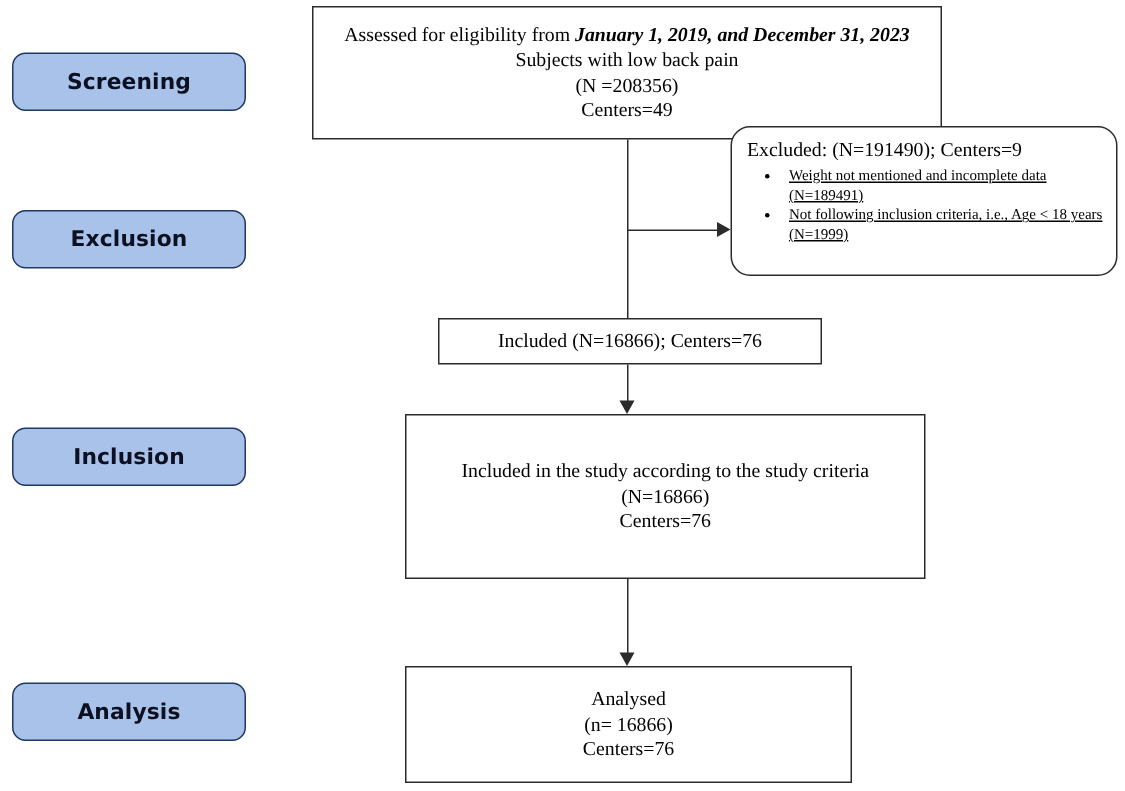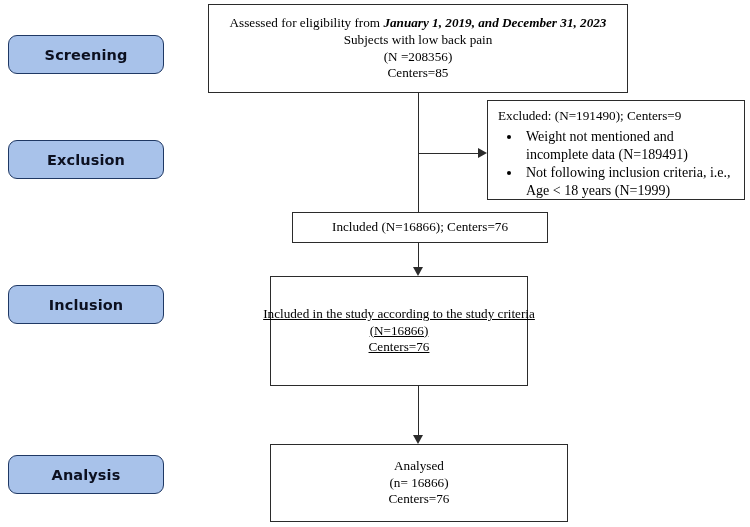--- a/index.html
+++ b/index.html
@@ -58,22 +58,23 @@
     padding: 7px 8px 6px 10px;
   }
   .box-line { display: block; white-space: nowrap; }
   .bold { font-weight: bold; font-style: italic; }
 
   
   ul.excl-list {
     margin: 3px 0 0 0;
     padding-left: 24px;
     list-style: disc;
-    font-size: 14px;
+    font-size: 10px;
     line-height: 1.27;
+    text-decoration: underline;
   }
   ul.excl-list li {
     margin: 0 0 1px 0;
     padding-left: 4px;
   }
 
   
   .vline {
     position: absolute;
     width: 0;
@@ -119,36 +120,36 @@
   </div>
 
   <div class="stage-label" style="left:8px; top:285px; width:156px; height:39px;">
     <span>Inclusion</span>
   </div>
 
   <div class="flow-box" style="left:208px; top:4px; width:420px; height:89px;">
     <span class="box-line"><span>Assessed for eligibility from </span><span class="bold">January 1, 2019, and December 31, 2023</span></span>
     <span class="box-line">Subjects with low back pain</span>
     <span class="box-line">(N =208356)</span>
-    <span class="box-line">Centers=85</span>
+    <span class="box-line">Centers=49</span>
   </div>
 
-  <div class="flow-box left-align" style="left:487px; top:100px; width:258px; height:100px;">
+  <div class="flow-box left-align" style="left:487px; top:84px; width:258px; height:100px;border-radius:13px;">
     <span class="box-line">Excluded: (N=191490); Centers=9</span>
     <ul class="excl-list">
       <li>Weight not mentioned and incomplete data (N=189491)</li>
       <li>Not following inclusion criteria, i.e., Age &lt; 18 years (N=1999)</li>
     </ul>
   </div>
 
   <div class="flow-box" style="left:292px; top:212px; width:256px; height:31px;">
     <span class="box-line">Included (N=16866); Centers=76</span>
   </div>
 
-  <div class="flow-box" style="left:270px; top:276px; width:258px; height:110px;text-decoration:underline;">
+  <div class="flow-box" style="left:270px; top:276px; width:347px; height:110px;">
     <span class="box-line">Included in the study according to the study criteria</span>
     <span class="box-line">(N=16866)</span>
     <span class="box-line">Centers=76</span>
   </div>
 
   <div class="flow-box" style="left:270px; top:444px; width:298px; height:78px;">
     <span class="box-line">Analysed</span>
     <span class="box-line">(n= 16866)</span>
     <span class="box-line">Centers=76</span>
   </div>

